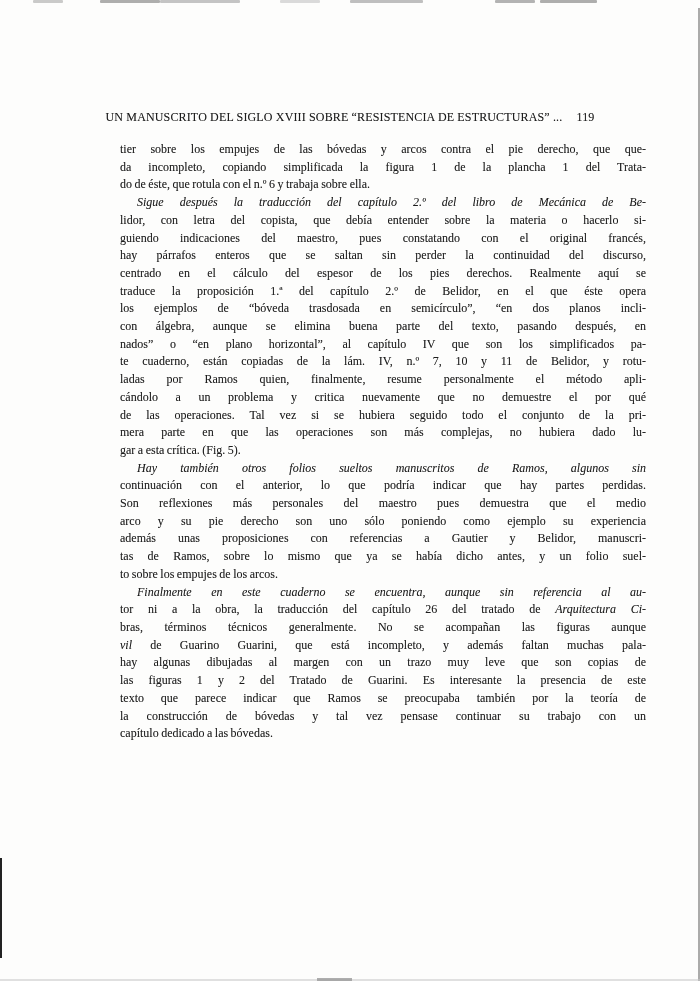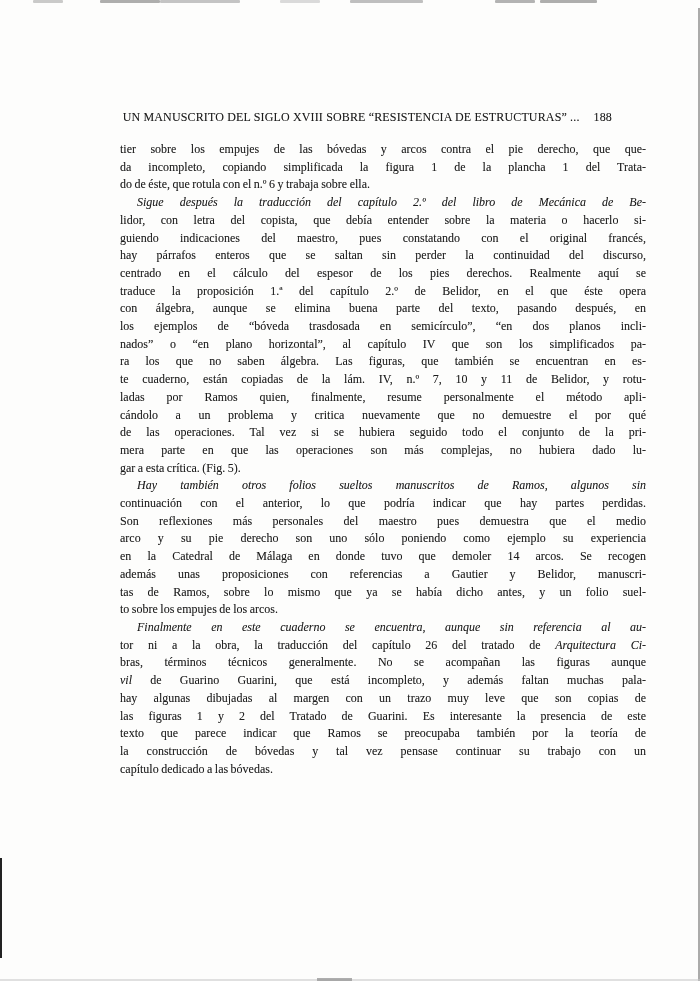--- a/index.html
+++ b/index.html
@@ -14,21 +14,21 @@
     background: var(--paper, #fdfdfc);
     font-family: "Liberation Serif", "DejaVu Serif", serif;
     color: var(--ink, #1c1c1c);
   }
 
   
   .running-header {
     position: absolute;
     left: 88px; top: 110px; width: 524px;
     display: flex;
-    justify-content: flex-end;
+    justify-content: center;
     align-items: baseline;
     font-size: 12px;
     letter-spacing: 0.15px;
     white-space: nowrap;
     text-shadow: 0 0 0.5px rgba(0,0,0,0.30);
   }
   .running-header .pgnum { padding-left: 14px; }
 
   
   .text-block {
@@ -68,53 +68,51 @@
   <div class="artifact dash" style="left:350px; width:73px;  opacity:0.55;"></div>
   <div class="artifact dash" style="left:495px; width:40px;  opacity:0.65;"></div>
   <div class="artifact dash" style="left:540px; width:57px;  opacity:0.70;"></div>
   <div class="artifact edge-right"></div>
   <div class="artifact edge-left"></div>
   <div class="artifact edge-bottom"></div>
   <div class="artifact edge-bottom-dark"></div>
 
   <div class="running-header">
     <span>UN MANUSCRITO DEL SIGLO XVIII SOBRE “RESISTENCIA DE ESTRUCTURAS” ...</span>
-    <span class="pgnum">188</span>
+    <span class="pgnum">119</span>
   </div>
 
   <div class="text-block">
       <div>
         <div class="line"><span>tier sobre los empujes de las bóvedas y arcos contra el pie derecho, que que-</span></div>
         <div class="line"><span>da incompleto, copiando simplificada la figura 1 de la plancha 1 del Trata-</span></div>
         <div class="line last"><span>do de éste, que rotula con el n.º 6 y trabaja sobre ella.</span></div>
       </div>
       <div>
         <div class="line indent"><span>Sigue después la traducción del capítulo 2.º del libro de Mecánica de Be-</span></div>
         <div class="line"><span>lidor, con letra del copista, que debía entender sobre la materia o hacerlo si-</span></div>
         <div class="line"><span>guiendo indicaciones del maestro, pues constatando con el original francés,</span></div>
         <div class="line"><span>hay párrafos enteros que se saltan sin perder la continuidad del discurso,</span></div>
         <div class="line"><span>centrado en el cálculo del espesor de los pies derechos. Realmente aquí se</span></div>
         <div class="line"><span>traduce la proposición 1.ª del capítulo 2.º de Belidor, en el que éste opera</span></div>
+        <div class="line"><span>los ejemplos de “bóveda trasdosada en semicírculo”, “en dos planos incli-</span></div>
         <div class="line"><span>con álgebra, aunque se elimina buena parte del texto, pasando después, en</span></div>
-        <div class="line"><span>los ejemplos de “bóveda trasdosada en semicírculo”, “en dos planos incli-</span></div>
         <div class="line"><span>nados” o “en plano horizontal”, al capítulo IV que son los simplificados pa-</span></div>
-        <div class="line"><span>ra los que no saben álgebra. Las figuras, que también se encuentran en es-</span></div>
         <div class="line"><span>te cuaderno, están copiadas de la lám. IV, n.º 7, 10 y 11 de Belidor, y rotu-</span></div>
         <div class="line"><span>ladas por Ramos quien, finalmente, resume personalmente el método apli-</span></div>
         <div class="line"><span>cándolo a un problema y critica nuevamente que no demuestre el por qué</span></div>
         <div class="line"><span>de las operaciones. Tal vez si se hubiera seguido todo el conjunto de la pri-</span></div>
         <div class="line"><span>mera parte en que las operaciones son más complejas, no hubiera dado lu-</span></div>
         <div class="line last"><span>gar a esta crítica. (Fig. 5).</span></div>
       </div>
       <div>
         <div class="line indent"><span>Hay también otros folios sueltos manuscritos de Ramos, algunos sin</span></div>
         <div class="line"><span>continuación con el anterior, lo que podría indicar que hay partes perdidas.</span></div>
         <div class="line"><span>Son reflexiones más personales del maestro pues demuestra que el medio</span></div>
         <div class="line"><span>arco y su pie derecho son uno sólo poniendo como ejemplo su experiencia</span></div>
-        <div class="line"><span>en la Catedral de Málaga en donde tuvo que demoler 14 arcos. Se recogen</span></div>
         <div class="line"><span>además unas proposiciones con referencias a Gautier y Belidor, manuscri-</span></div>
         <div class="line"><span>tas de Ramos, sobre lo mismo que ya se había dicho antes, y un folio suel-</span></div>
         <div class="line last"><span>to sobre los empujes de los arcos.</span></div>
       </div>
       <div>
         <div class="line indent"><span>Finalmente en este cuaderno se encuentra, aunque sin referencia al au-</span></div>
         <div class="line"><span>tor ni a la obra, la traducción del capítulo 26 del tratado de </span><i>Arquitectura Ci-</i></div>
         <div class="line"><span>bras, términos técnicos generalmente. No se acompañan las figuras aunque</span></div>
         <div class="line"><i>vil</i><span> de Guarino Guarini, que está incompleto, y además faltan muchas pala-</span></div>
         <div class="line"><span>hay algunas dibujadas al margen con un trazo muy leve que son copias de</span></div>

